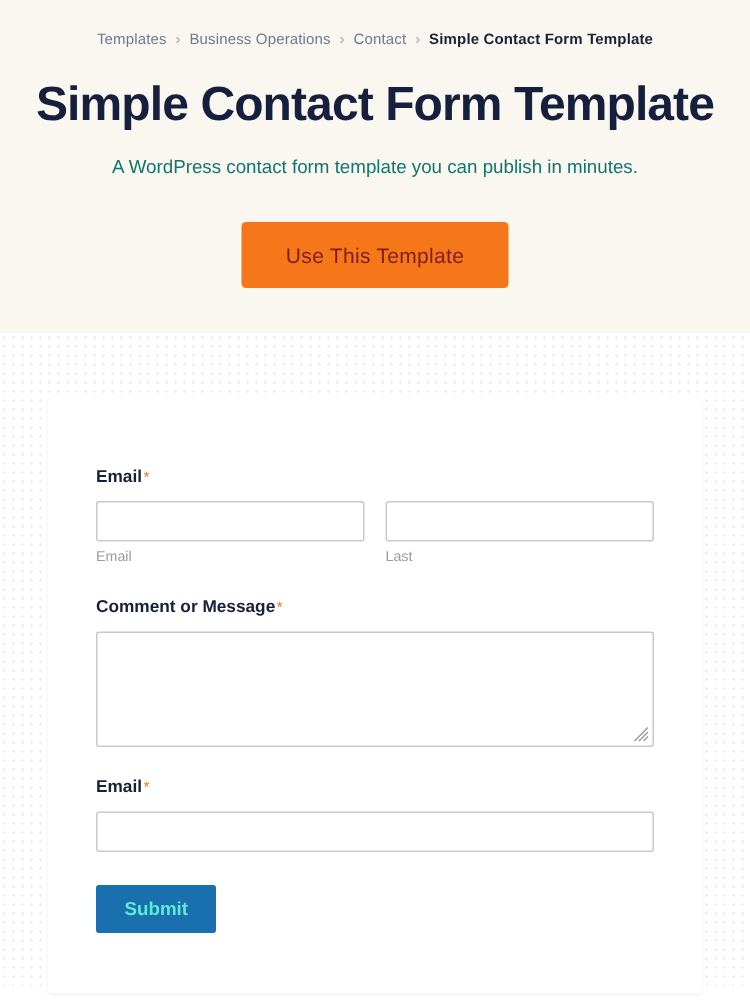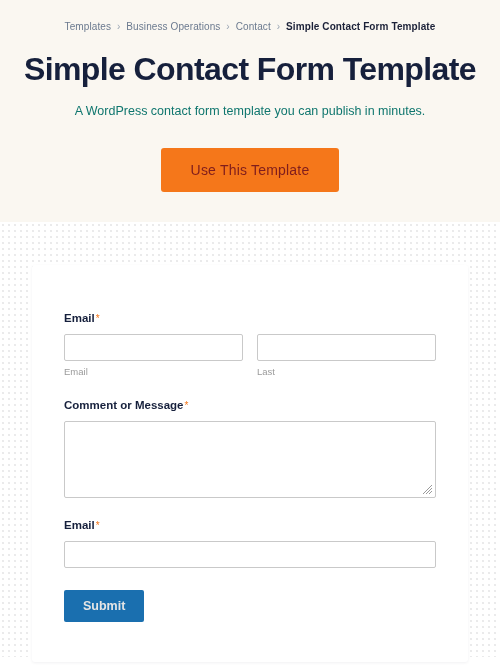--- a/index.html
+++ b/index.html
@@ -159,21 +159,21 @@
     right: 3px;
     bottom: 3px;
     width: 12px;
     height: 12px;
     pointer-events: none;
   }
 
   .submit-button {
     margin-top: 22px;
     background: #1a6faf;
-    color: #e5e5e5;
+    color: #5eead4;
     border: none;
     border-radius: 2px;
     font-size: 12.5px;
     font-weight: bold;
     padding: 9px 19px;
     cursor: pointer;
     font-family: "Liberation Sans", sans-serif;
   }
 </style>
 </head>

